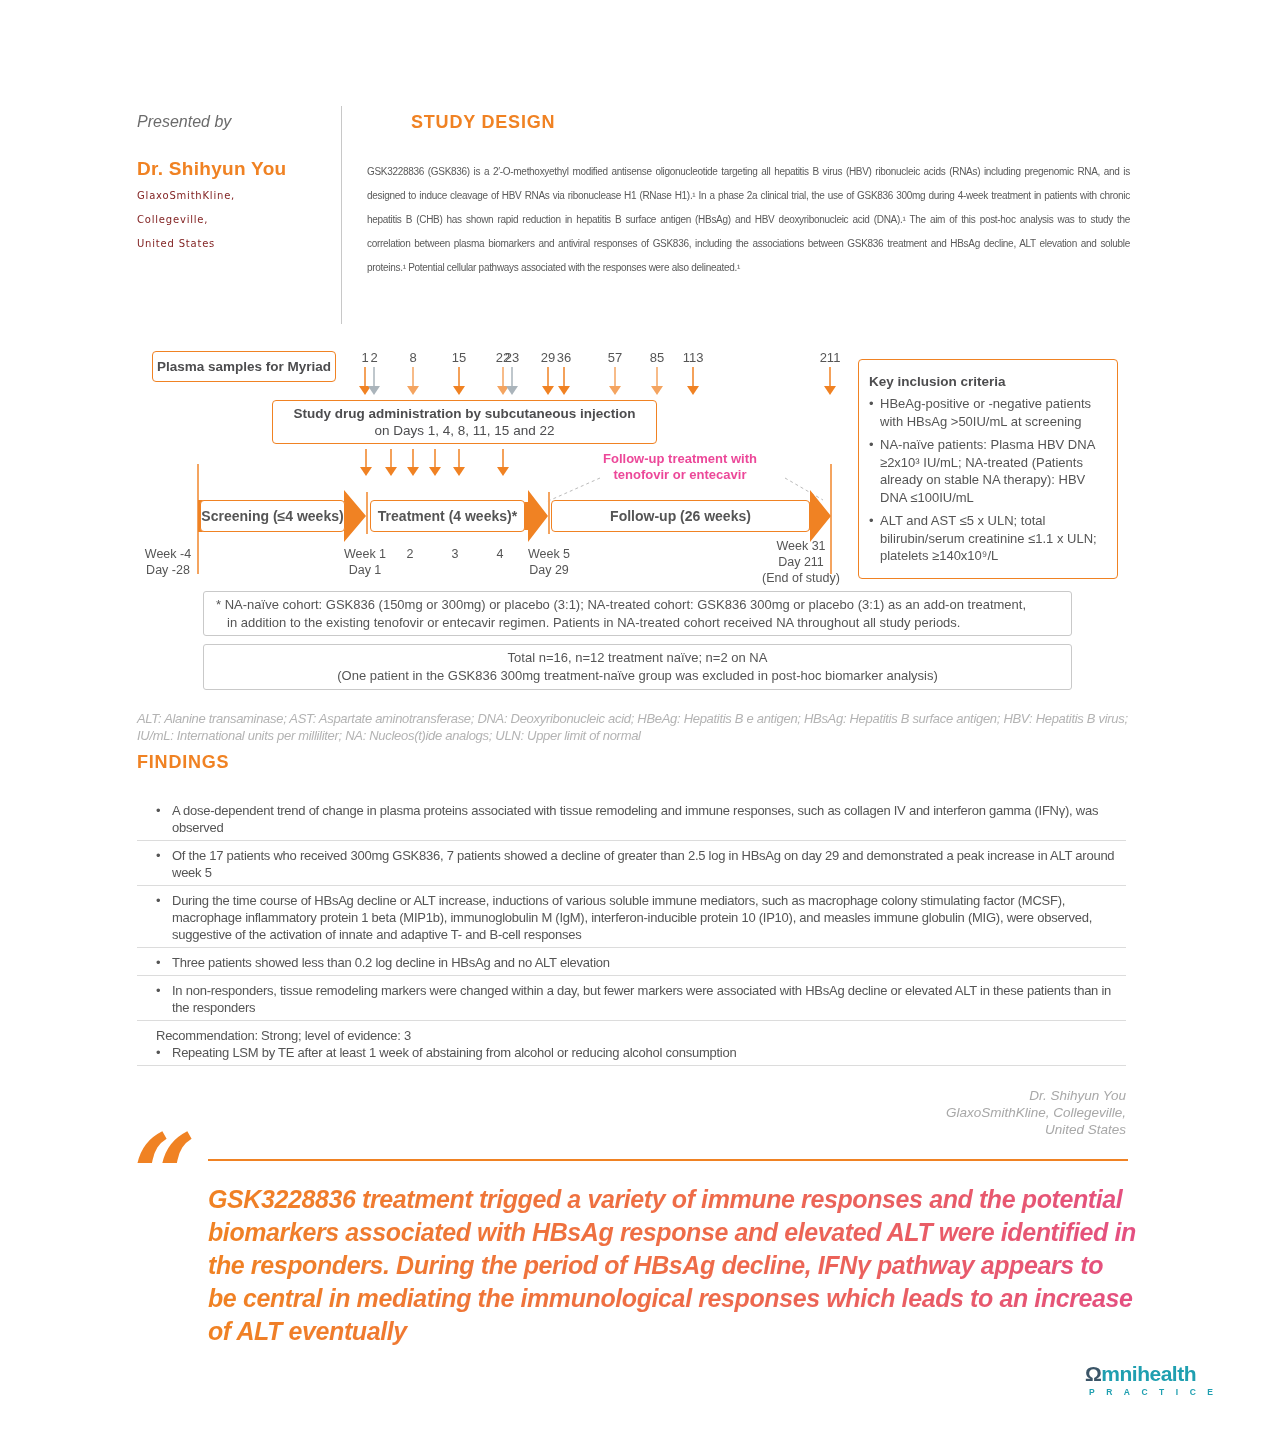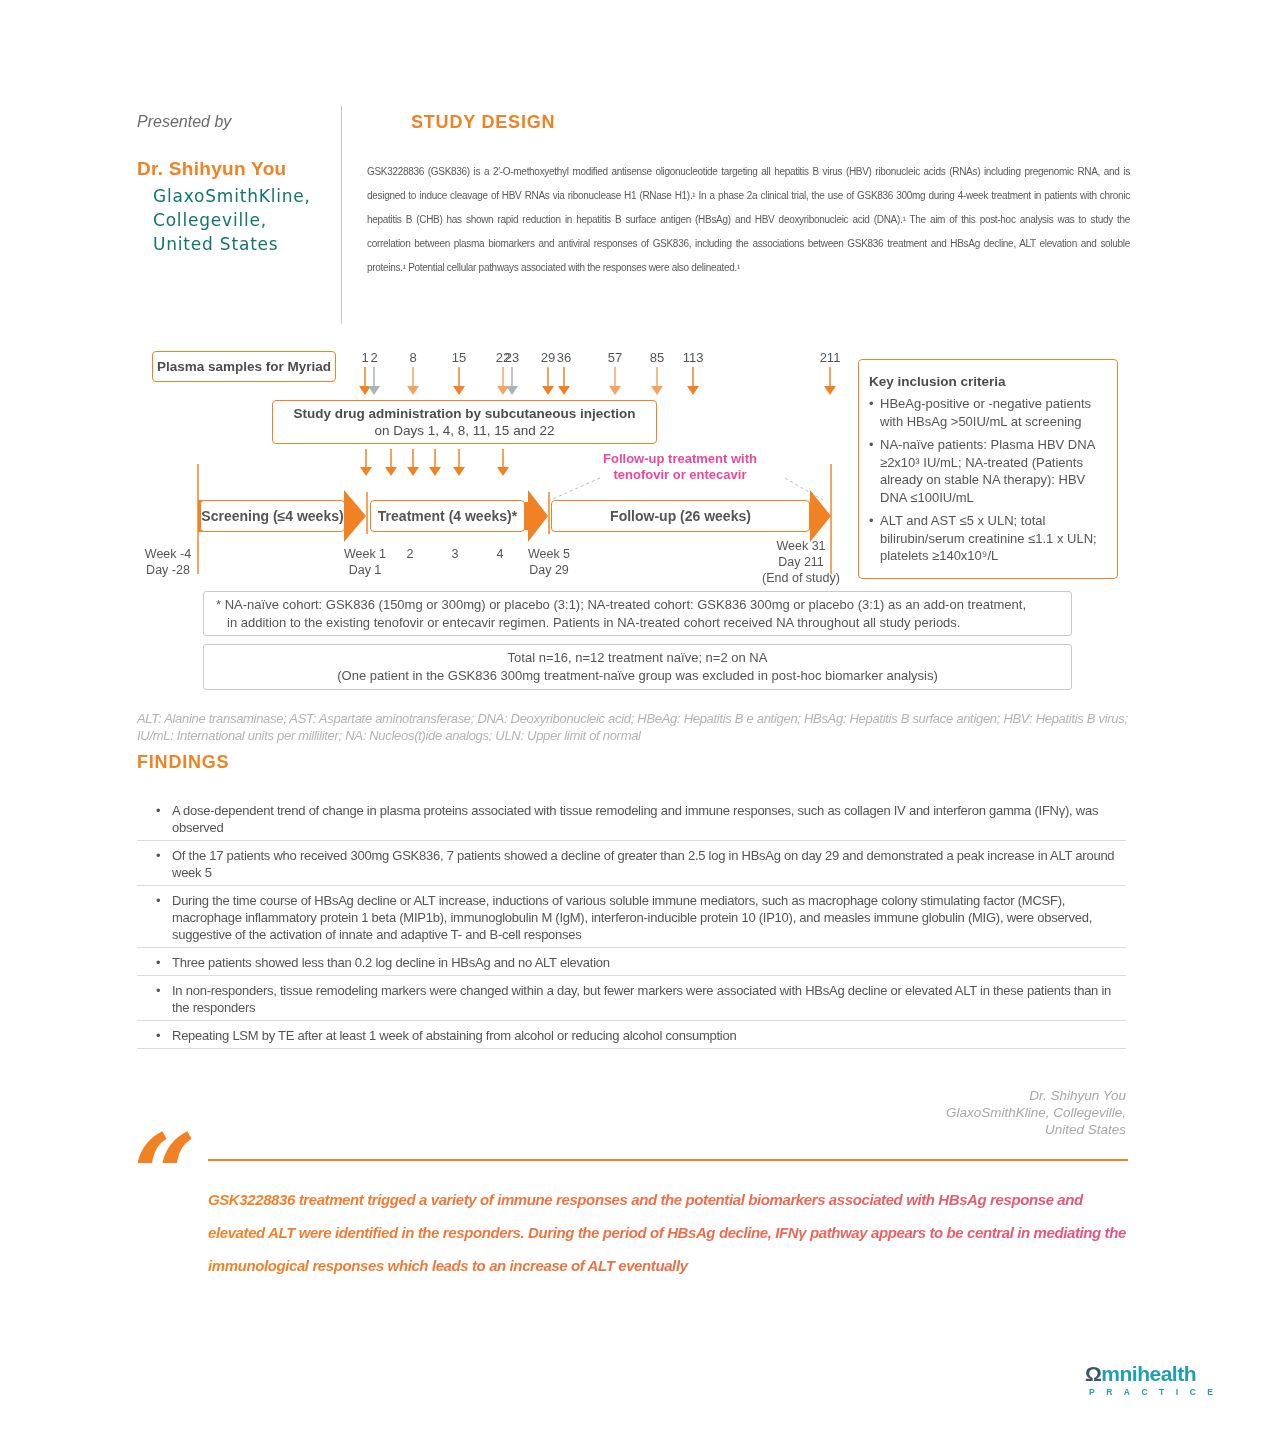--- a/index.html
+++ b/index.html
@@ -3,21 +3,21 @@
 <meta charset="utf-8">
 <style>
   * { box-sizing: border-box; margin: 0; padding: 0; }
   html, body { width: 1267px; height: 1443px; background: #ffffff; }
   body { position: relative; font-family: "Liberation Sans", sans-serif; color: #4d4d4f; overflow: hidden; }
   .abs { position: absolute; }
 
   
   .presented-by { left: 137px; top: 113px; font-size: 16px; font-style: italic; color: #6b6b6b; }
   .presenter-name { left: 137px; top: 158px; font-size: 19px; font-weight: bold; color: #f08223; letter-spacing: 0.3px; }
-  .presenter-aff { left: 137px; top: 184px; font-size: 17px; color: #0f766e; line-height: 24px; letter-spacing: 0.8px; font-family: "DejaVu Sans", sans-serif; margin-left: 16px; }
+  .presenter-aff { left: 137px; top: 184px; font-size: 10px; color: #7f1d1d; line-height: 24px; letter-spacing: 0.8px; font-family: "DejaVu Sans", sans-serif; }
   .vdivider { left: 341px; top: 106px; width: 1px; height: 218px; background: #c8c8c8; }
   .section-title { font-size: 18px; font-weight: bold; color: #f08223; letter-spacing: 0.8px; }
   .study-title { left: 367px; top: 112px; margin-left: 44px; }
   .study-body { left: 367px; top: 160px; width: 763px; font-size: 10px; line-height: 24.1px; color: #5a5a5a; text-align: justify; letter-spacing: -0.3px; }
   .box-orange { border: 1.5px solid #f08223; border-radius: 4px; background: #fff; }
   .plasma-label { left: 152px; top: 351px; width: 184px; height: 31px; font-size: 13.5px; font-weight: bold; color: #4d4d4f; display: flex; align-items: center; justify-content: center; }
   .daynum { top: 350px; font-size: 13px; color: #555; transform: translateX(-50%); white-space: nowrap; }
   .drug-box { left: 272px; top: 400px; width: 385px; height: 44px; text-align: center; font-size: 13.5px; color: #4d4d4f; padding-top: 4px; line-height: 17px; }
   .drug-box b { font-weight: bold; }
   .followup-tx { left: 590px; top: 451px; width: 180px; text-align: center; font-size: 13px; font-weight: bold; color: #ec4899; line-height: 16px; }
@@ -38,21 +38,21 @@
   .finding { position: relative; border-bottom: 1.5px solid #dcdcdc; font-size: 13px; color: #555; line-height: 17px; padding: 6px 0 4px 35px; letter-spacing: -0.25px; }
   .finding::before { content: "•"; position: absolute; left: 19px; top: 6px; }
   .finding.rec { padding-left: 19px; }
   .finding.rec::before { content: none; }
   .rec-bullet { position: relative; padding-left: 16px; }
   .rec-bullet::before { content: "•"; position: absolute; left: 0; top: 0; }
 
   .attrib { right: 141px; top: 1087px; text-align: right; font-size: 13.5px; font-style: italic; color: #a8a8a8; line-height: 17px; }
   .quote-mark { left: 133px; top: 1120px; font-size: 110px; font-weight: bold; font-style: italic; color: #f08223; line-height: 1; font-family: "DejaVu Serif", serif; }
   .quote-line { left: 208px; top: 1159px; width: 920px; height: 2px; background: #f08223; }
-  .quote-text { left: 208px; top: 1183px; width: 930px; font-size: 15px; font-weight: bold; font-style: italic; line-height: 33px; letter-spacing: -0.4px;
+  .quote-text { left: 208px; top: 1183px; width: 930px; font-size: 25px; font-weight: bold; font-style: italic; line-height: 33px; letter-spacing: -0.4px;
     background: linear-gradient(90deg, #f08223 0%, #ee6a4a 55%, #e44f82 100%); -webkit-background-clip: text; background-clip: text; color: transparent; }
 
   .logo { left: 1085px; top: 1363px; }
   .logo-main { font-size: 21px; font-weight: bold; color: #1f9fb0; letter-spacing: -0.5px; line-height: 22px; }
   .logo-main .o { color: #3b5567; }
   .logo-sub { font-size: 8.5px; font-weight: bold; color: #1f9fb0; letter-spacing: 11.5px; margin-top: 2px; padding-left: 4px; }
 </style>
 </head>
 <body>
 
@@ -240,20 +240,21 @@
 <div class="abs abbrev">ALT: Alanine transaminase; AST: Aspartate aminotransferase; DNA: Deoxyribonucleic acid; HBeAg: Hepatitis B e antigen; HBsAg: Hepatitis B surface antigen; HBV: Hepatitis B virus; IU/mL: International units per milliliter; NA: Nucleos(t)ide analogs; ULN: Upper limit of normal</div>
 
 <div class="abs section-title findings-title">FINDINGS</div>
 <div class="abs findings-list">
   <div class="finding">A dose-dependent trend of change in plasma proteins associated with tissue remodeling and immune responses, such as collagen IV and interferon gamma (IFNγ), was observed</div>
   <div class="finding">Of the 17 patients who received 300mg GSK836, 7 patients showed a decline of greater than 2.5 log in HBsAg on day 29 and demonstrated a peak increase in ALT around week 5</div>
   <div class="finding">During the time course of HBsAg decline or ALT increase, inductions of various soluble immune mediators, such as macrophage colony stimulating factor (MCSF), macrophage inflammatory protein 1 beta (MIP1b), immunoglobulin M (IgM), interferon-inducible protein 10 (IP10), and measles immune globulin (MIG), were observed, suggestive of the activation of innate and adaptive T- and B-cell responses</div>
   <div class="finding">Three patients showed less than 0.2 log decline in HBsAg and no ALT elevation</div>
   <div class="finding">In non-responders, tissue remodeling markers were changed within a day, but fewer markers were associated with HBsAg decline or elevated ALT in these patients than in the responders</div>
   <div class="finding rec">
+    <div>Recommendation: Strong; level of evidence: 3</div>
     <div class="rec-bullet">Repeating LSM by TE after at least 1 week of abstaining from alcohol or reducing alcohol consumption</div>
   </div>
 </div>
 
 <div class="abs attrib">
   <div>Dr. Shihyun You</div>
   <div>GlaxoSmithKline, Collegeville,</div>
   <div>United States</div>
 </div>
 <div class="abs quote-mark">“</div>

